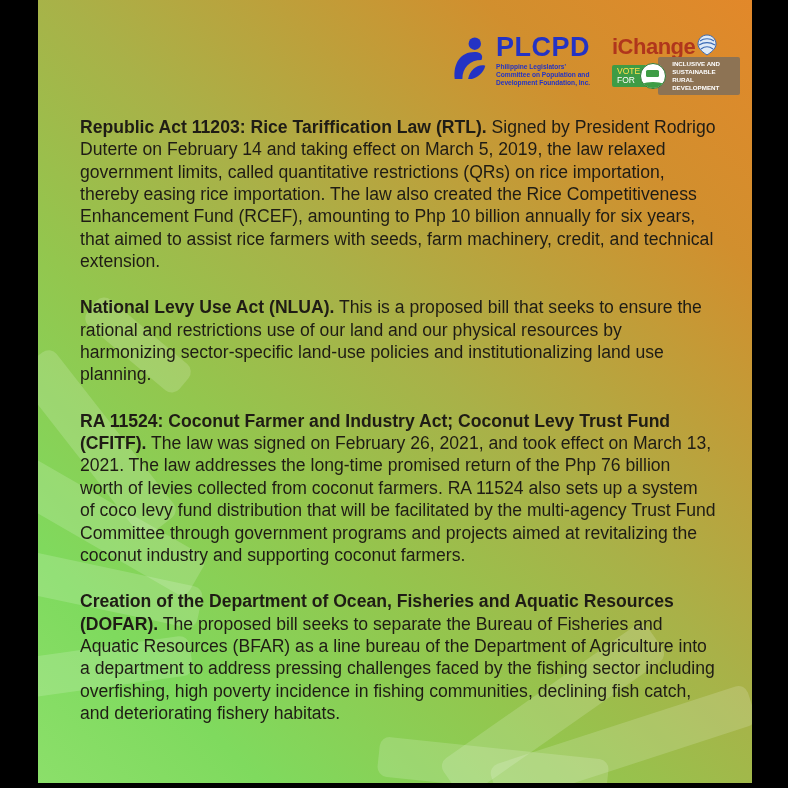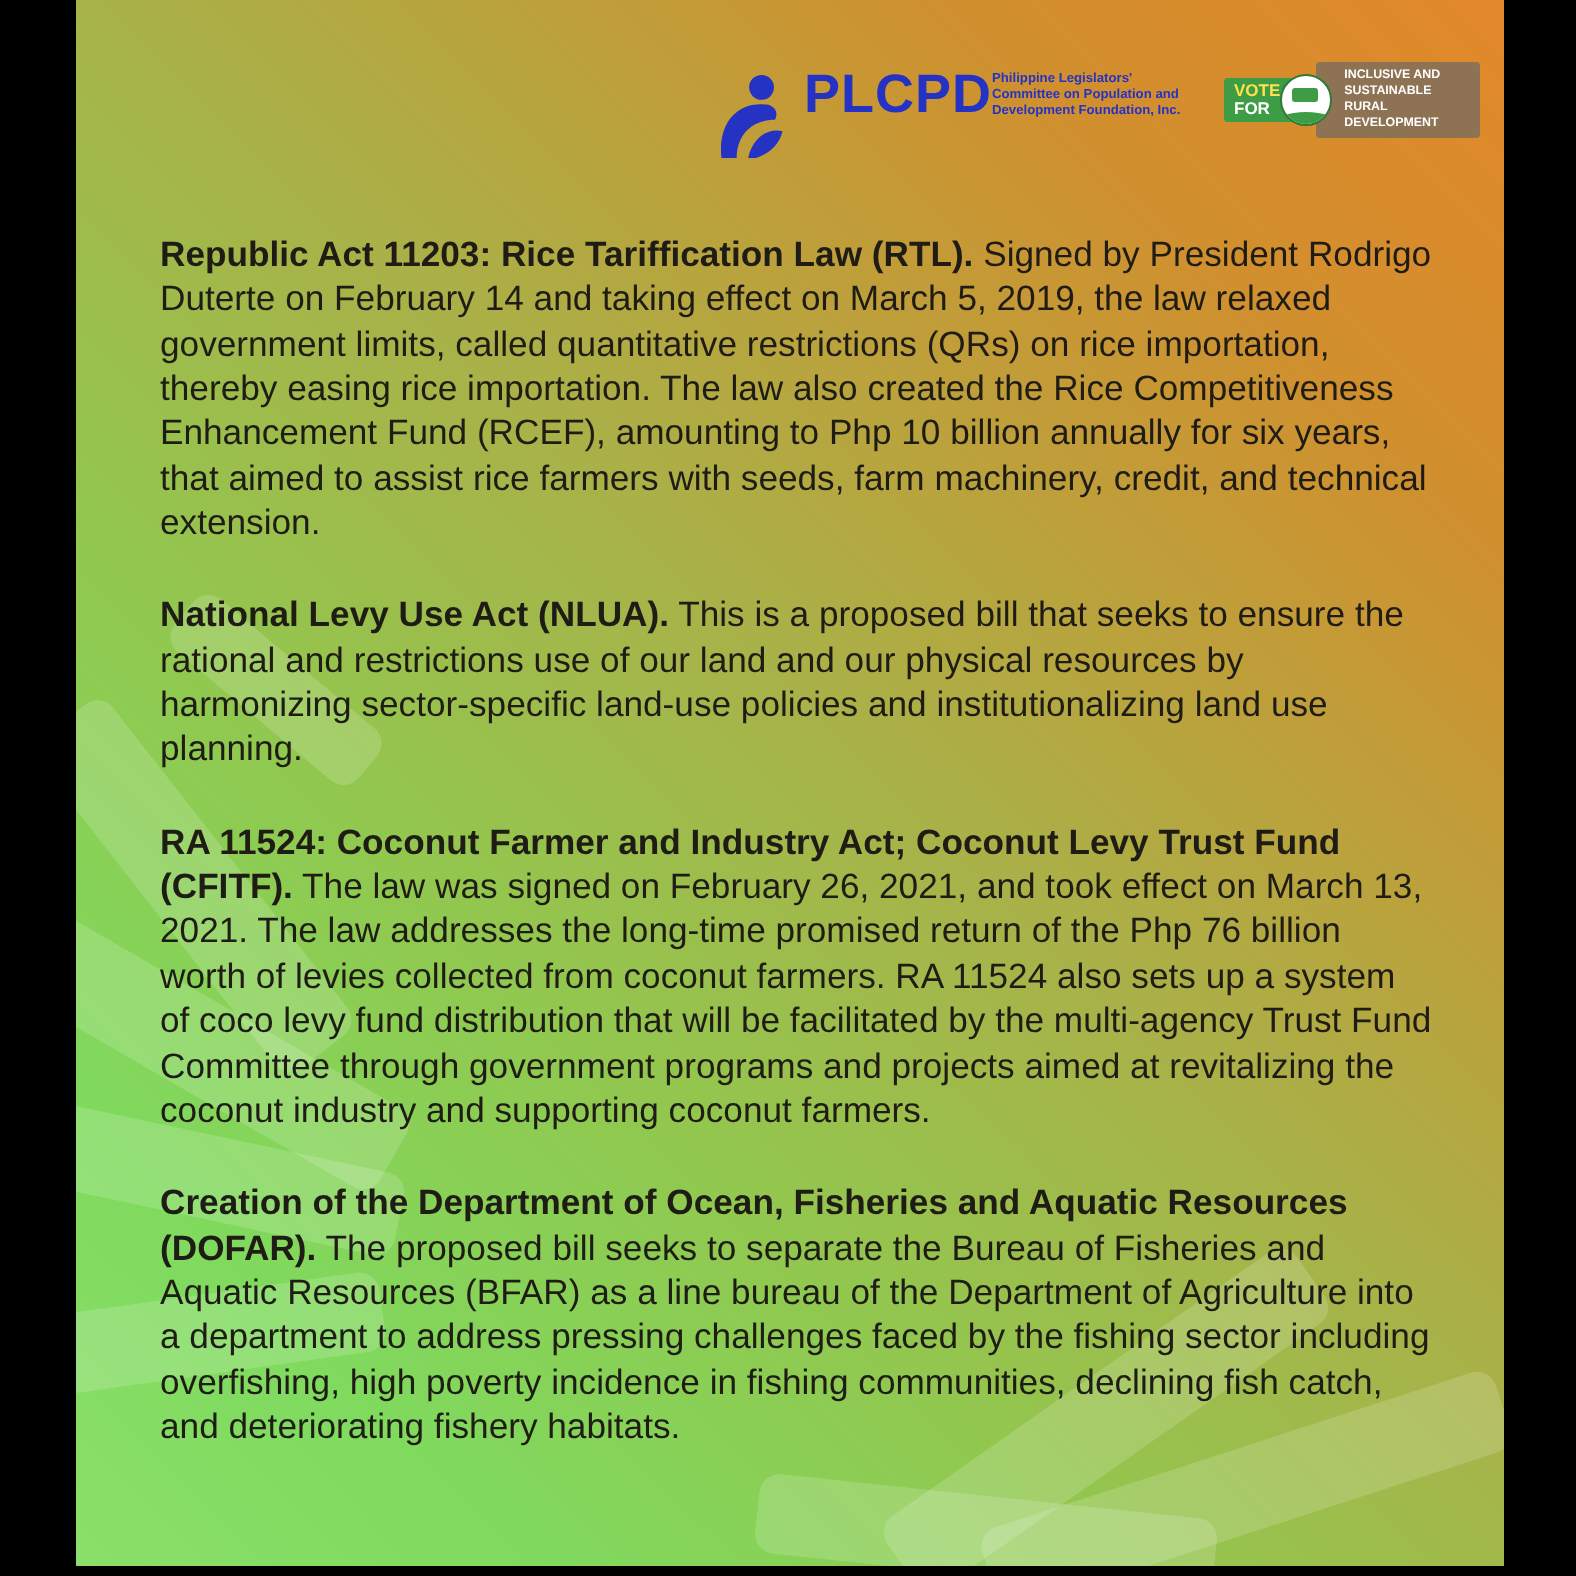--- a/index.html
+++ b/index.html
@@ -32,41 +32,41 @@
   .wm6 { left:450px; top:724px; width:270px; height:42px; transform:rotate(-18deg); }
   .wm7 { left:340px; top:748px; width:230px; height:40px; transform:rotate(6deg); }
   .wm8 { left:40px; top:328px; width:120px; height:34px; transform:rotate(40deg); }
 
   
   .logos {
     position:absolute; top:34px; right:12px;
     display:flex; align-items:flex-start; gap:12px;
   }
   .plcpd { display:flex; align-items:flex-start; gap:5px; }
-  .plcpd-text { display:flex; flex-direction:row; }
+  .plcpd-text { display:flex; flex-direction:column; }
   .plcpd-name {
     font-size:27px; font-weight:bold; color:#2433c4;
     letter-spacing:0.5px; line-height:1;
   }
   .plcpd-tagline {
     width:104px; margin-top:2px;
     font-size:6.6px; font-weight:bold; color:#2433c4; line-height:1.25;
   }
   .ichange { display:flex; flex-direction:column; width:128px; }
   .ichange-top { display:flex; align-items:center; gap:2px; }
   .ichange-name {
     font-size:22px; font-weight:bold; color:#b0361c; line-height:1;
     letter-spacing:-0.5px;
   }
   .vote-row { display:flex; align-items:center; margin-top:2px; height:28px; }
   .vote-box {
     background:#3e9c45; color:#fff; border-radius:2px;
     padding:2px 10px 3px 5px; margin-right:-10px;
     display:flex; flex-direction:column; line-height:1.05;
-    font-weight:bold; font-size:8.5px;
+    font-weight:normal; font-size:8.5px;
   }
   .vote-word { color:#ffe14d; }
   .for-word { color:#ffffff; }
   .truck-circle {
     width:24px; height:24px; border-radius:50%;
     background:#fff; border:1px solid #2f7a36;
     position:relative; z-index:2; overflow:hidden; flex:0 0 auto;
   }
   .truck-body {
     position:absolute; left:5px; top:6px; width:13px; height:7px;
@@ -115,20 +115,29 @@
           <path d="M20 46 C22 36 30 30 38 32 C36 40 30 44 24 46 Z" fill="#2433c4"></path>
         </svg>
       </span>
       <span class="plcpd-text">
         <span class="plcpd-name">PLCPD</span>
         <span class="plcpd-tagline">Philippine Legislators' Committee on Population and Development Foundation, Inc.</span>
       </span>
     </div>
 
     <div class="ichange">
+      <div class="ichange-top">
+        <span class="ichange-name">iChange</span>
+        <span>
+          <svg width="20" height="22" viewBox="0 0 20 22">
+            <path d="M10 1 C15 1 19 5 19 10 C19 15 13 19 10 21 C7 19 1 15 1 10 C1 5 5 1 10 1 Z" fill="#dfeaf6" stroke="#3a6ab5" stroke-width="1"></path>
+            <path d="M3 7 C7 4 13 4 17 7 M2 11 C7 8 13 8 18 11 M4 15 C8 12 12 12 16 15" fill="none" stroke="#3a6ab5" stroke-width="1.2"></path>
+          </svg>
+        </span>
+      </div>
       <div class="vote-row">
         <span class="vote-box">
           <span class="vote-word">VOTE</span>
           <span class="for-word">FOR</span>
         </span>
         <span class="truck-circle">
           <span class="truck-body"></span>
           <span class="truck-field"></span>
         </span>
         <span class="rural-box">INCLUSIVE AND SUSTAINABLE RURAL DEVELOPMENT</span>

